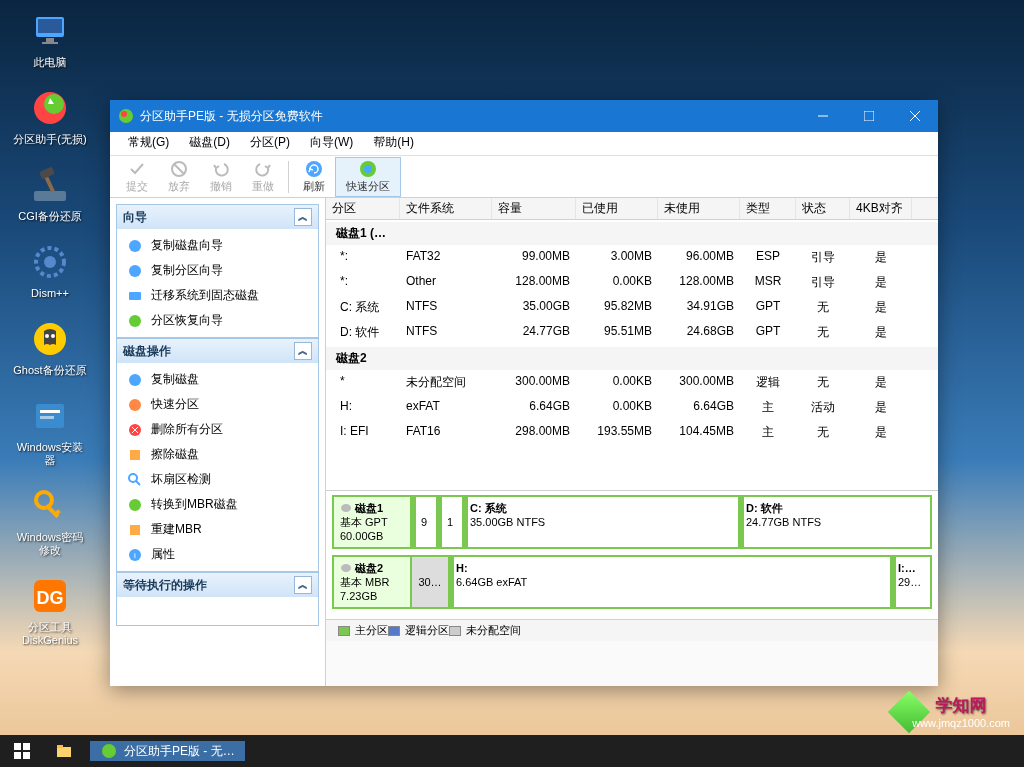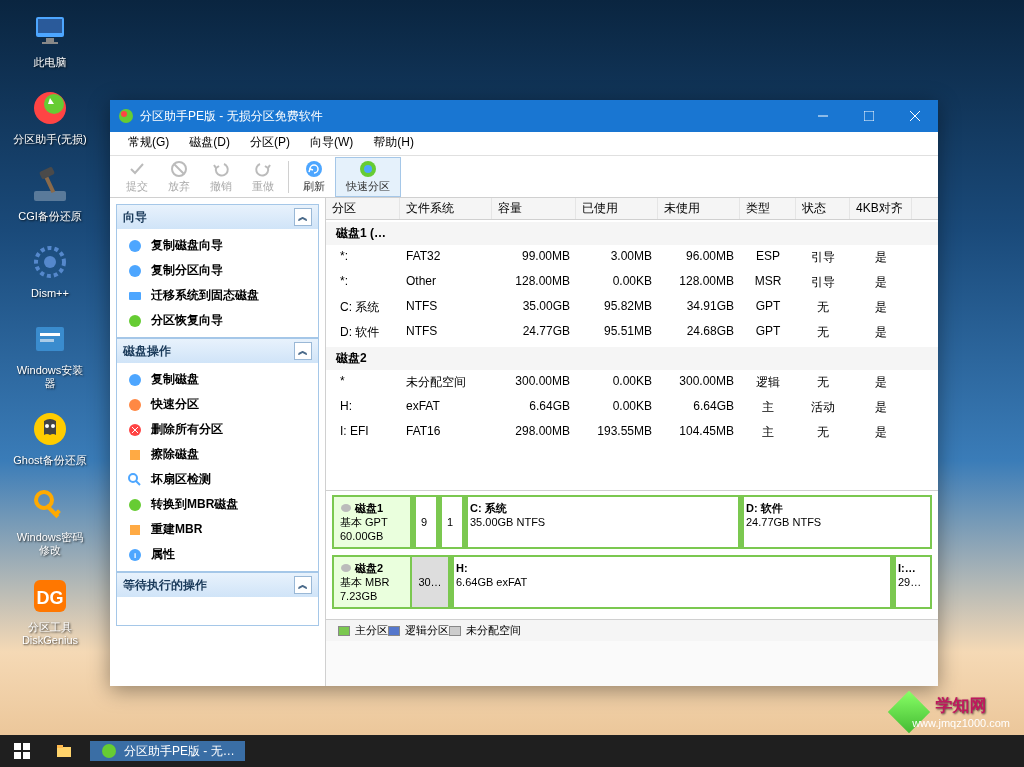--- a/index.html
+++ b/index.html
@@ -29,21 +29,21 @@
 .tool-sep { width: 1px; height: 32px; background: #d0d0d0; margin: 0 4px; }
 
 .body { flex: 1; display: flex; overflow: hidden; }
 
 
 .sidebar { width: 216px; background: #fff; padding: 6px; display: flex; flex-direction: column; overflow-y: auto; border-right: 1px solid #d0d0d0; }
 .panel { border: 1px solid #a5c7e8; }
 .panel-header { background: linear-gradient(#e8f2fc, #d0e4f8); height: 24px; display: flex; align-items: center; padding: 0 6px; font-size: 12px; font-weight: bold; color: #1a3a5a; }
 .panel-header .collapse-btn { margin-left: auto; width: 18px; height: 18px; border: 1px solid #9ab8d6; background: #fff; display: flex; align-items: center; justify-content: center; cursor: pointer; font-size: 10px; color: #4a6a8a; }
 .panel-body { padding: 4px 2px; }
-.panel-item { display: flex; align-items: center; padding: 4px 8px; font-size: 12px; cursor: pointer; font-weight: bold; }
+.panel-item { display: flex; align-items: center; padding: 4px 8px; font-size: 12px; cursor: pointer; }
 .panel-item .picon { width: 16px; height: 16px; margin-right: 8px; }
 
 
 .main { flex: 1; display: flex; flex-direction: column; background: #fafafa; }
 .table-header { display: flex; height: 22px; background: #f5f5f5; font-size: 12px; border-bottom: 1px solid #d0d0d0; }
 .th { padding: 2px 6px; border-right: 1px solid #e5e5e5; display: flex; align-items: center; }
 .partitions-scroll { height: 270px; overflow: auto; background: #fff; }
 .disk-header { background: #f5f5f5; font-size: 12px; font-weight: bold; padding: 3px 10px; margin-top: 2px; }
 .part-row { display: flex; font-size: 12px; padding: 4px 0; }
 .td { padding: 0 6px; }
@@ -118,37 +118,37 @@
         <svg width="40" height="40" viewBox="0 0 40 40">
           <circle cx="20" cy="20" r="14" fill="none" stroke="#5588cc" stroke-width="4" stroke-dasharray="4 3"></circle>
           <circle cx="20" cy="20" r="6" fill="#5588cc"></circle>
         </svg>
       </div>
     <div class="label">Dism++</div>
   </div>
   <div class="desktop-icon">
     <div class="icon-box">
         <svg width="40" height="40" viewBox="0 0 40 40">
-          <rect x="6" y="8" width="28" height="24" rx="2" fill="#3a8cce"></rect>
-          <rect x="10" y="14" width="20" height="3" fill="#fff"></rect>
-          <rect x="10" y="20" width="14" height="3" fill="#aacce8"></rect>
-        </svg>
-      </div>
-    <div class="label">Windows安装器</div>
-  </div>
-  <div class="desktop-icon">
-    <div class="icon-box">
-        <svg width="40" height="40" viewBox="0 0 40 40">
           <circle cx="20" cy="20" r="16" fill="#ffcc00"></circle>
           <path d="M14 12 Q20 8 26 12 L26 26 Q23 24 20 26 Q17 24 14 26 Z" fill="#444"></path>
           <circle cx="17" cy="17" r="2" fill="#fff"></circle>
           <circle cx="23" cy="17" r="2" fill="#fff"></circle>
         </svg>
       </div>
     <div class="label">Ghost备份还原</div>
+  </div>
+  <div class="desktop-icon">
+    <div class="icon-box">
+        <svg width="40" height="40" viewBox="0 0 40 40">
+          <rect x="6" y="8" width="28" height="24" rx="2" fill="#3a8cce"></rect>
+          <rect x="10" y="14" width="20" height="3" fill="#fff"></rect>
+          <rect x="10" y="20" width="14" height="3" fill="#aacce8"></rect>
+        </svg>
+      </div>
+    <div class="label">Windows安装器</div>
   </div>
   <div class="desktop-icon">
     <div class="icon-box">
         <svg width="40" height="40" viewBox="0 0 40 40">
           <circle cx="14" cy="14" r="8" fill="none" stroke="#ffaa00" stroke-width="4"></circle>
           <rect x="18" y="18" width="16" height="4" fill="#ffaa00" transform="rotate(45 18 18)"></rect>
           <rect x="26" y="24" width="4" height="6" fill="#ffaa00" transform="rotate(45 28 26)"></rect>
         </svg>
       </div>
     <div class="label">Windows密码修改</div>

